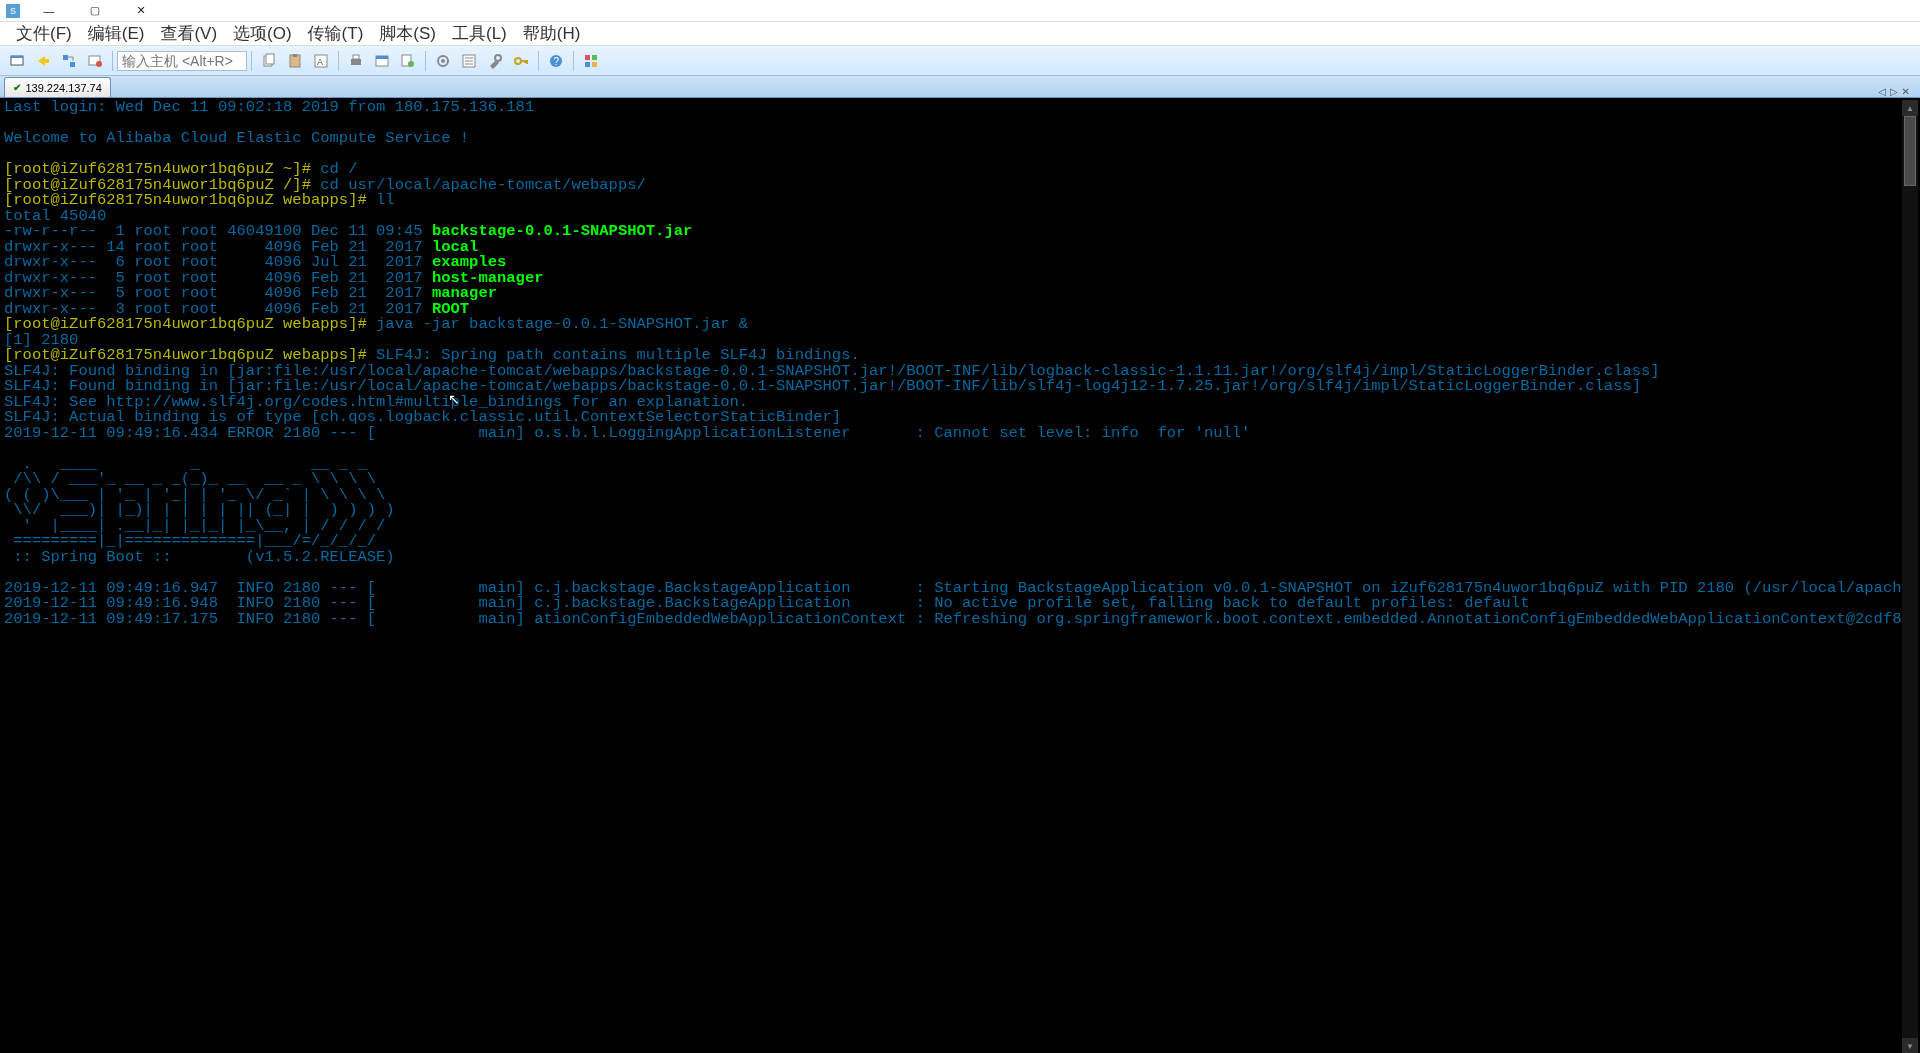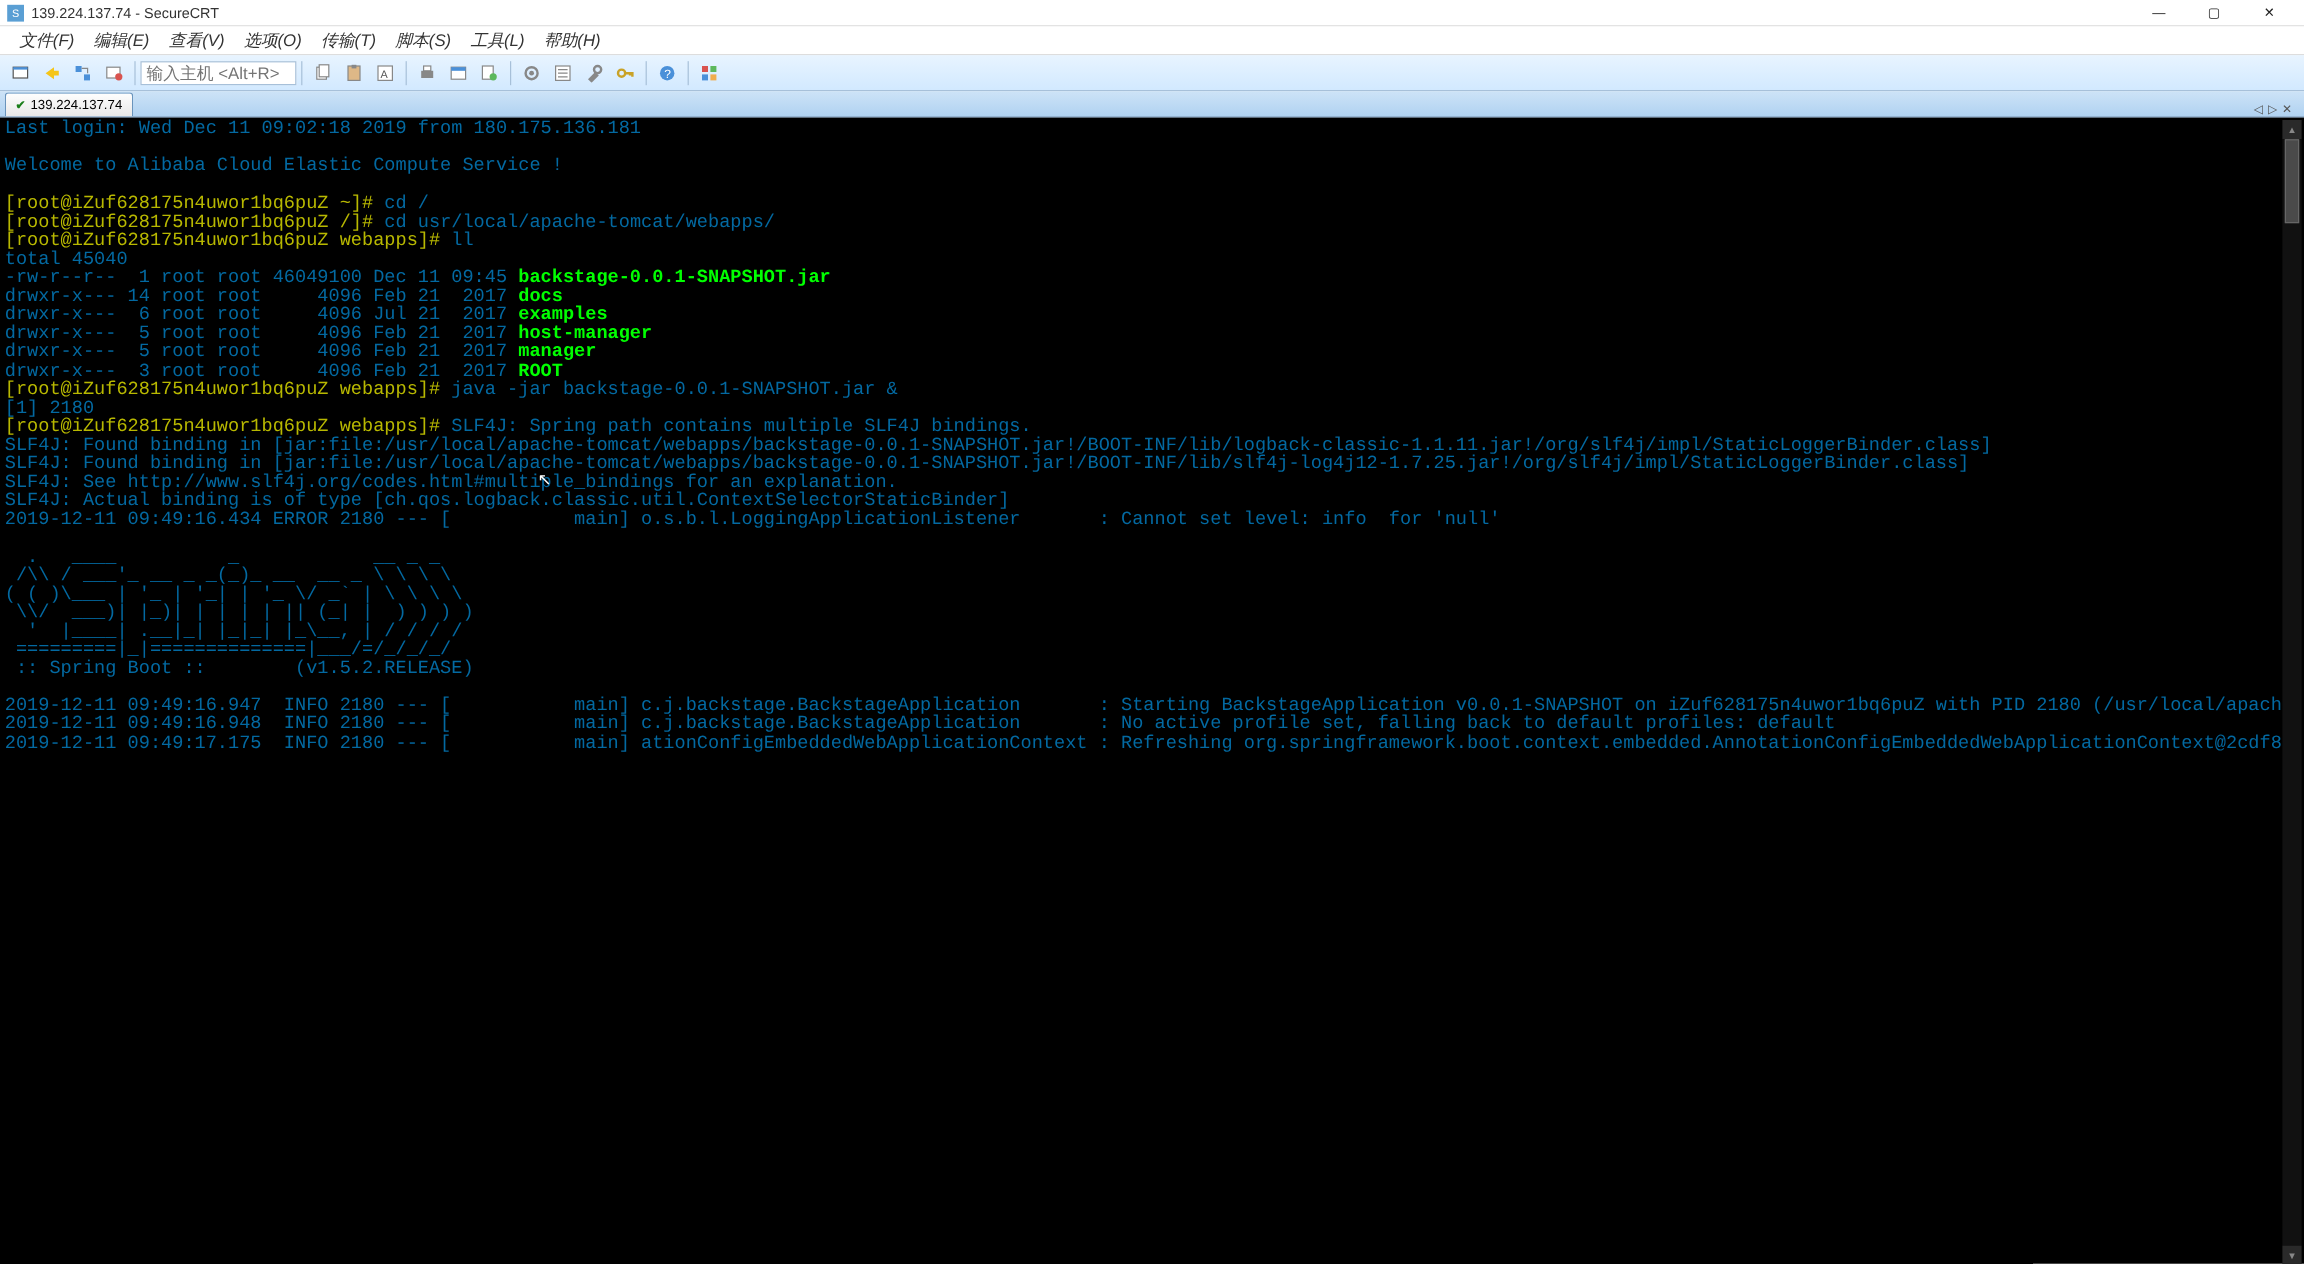--- a/index.html
+++ b/index.html
@@ -4,21 +4,21 @@
   <style>
     * { margin: 0; padding: 0; box-sizing: border-box; }
     body { font-family: "Microsoft YaHei", Tahoma, sans-serif; font-size: 12px; background: #f0f0f0; overflow: hidden; height: 1053px; width: 1920px; }
     
     .titlebar { height: 22px; background: #fff; display: flex; align-items: center; padding: 0 6px; border-bottom: 1px solid #ddd; }
     .titlebar .appicon { width: 14px; height: 14px; background: #5a9fd4; margin-right: 6px; display: flex; align-items: center; justify-content: center; font-size: 9px; color: #fff; }
     .titlebar .title { flex: 1; font-size: 12px; color: #333; }
     .titlebar .winbtn { width: 46px; height: 100%; display: flex; align-items: center; justify-content: center; font-size: 11px; color: #222; }
     
     .menubar { height: 24px; background: #fff; display: flex; align-items: center; padding: 0 8px; border-bottom: 1px solid #ddd; }
-    .menubar .menuitem { padding: 2px 8px; font-size: 14px; color: #333; font-style: italic; }
+    .menubar .menuitem { padding: 2px 8px; font-size: 17px; color: #333; }
     
     .toolbar { height: 30px; background: linear-gradient(#e8f4ff, #d2e9ff); display: flex; align-items: center; padding: 0 4px; border-bottom: 1px solid #a7c0d9; }
     .toolbar .tbtn { width: 24px; height: 24px; margin: 0 1px; display: flex; align-items: center; justify-content: center; border: 1px solid transparent; border-radius: 2px; }
     .toolbar .sep { width: 1px; height: 20px; background: #a7c0d9; margin: 0 4px; }
     .toolbar .hostinput { width: 130px; height: 20px; border: 1px solid #a7c0d9; background: #fff; font-size: 14px; padding: 0 4px; color: #888; }
     .icon16 { width: 16px; height: 16px; }
     
     .tabbar { height: 22px; background: linear-gradient(#cde3f7, #b0d2f1); display: flex; align-items: flex-end; padding: 0 4px; border-bottom: 1px solid #6a94bc; position: relative; }
     .tab { height: 20px; background: linear-gradient(#fefefe, #e8e8e8); border: 1px solid #6a94bc; border-bottom: none; border-radius: 3px 3px 0 0; padding: 0 8px; display: flex; align-items: center; font-size: 11px; margin-right: 2px; }
     .tab .tabck { color: #1a7e1a; font-weight: bold; margin-right: 4px; font-size: 10px; }
@@ -35,21 +35,20 @@
     .y { color: #b8b800; } 
     .g { color: #0369a1; }
     .bg { color: #00ff00; font-weight: bold; }
     .cursor-arrow { position: absolute; color: #fff; font-size: 14px; }
   </style>
 </head>
 <body>
 
 <div class="titlebar">
   <div class="appicon">S</div>
-  <div class="title">139.224.137.74 - SecureCRT</div>
   <div class="winbtn">—</div>
   <div class="winbtn">▢</div>
   <div class="winbtn">✕</div>
 </div>
 
 <div class="menubar">
   <div class="menuitem">文件(F)</div>
   <div class="menuitem">编辑(E)</div>
   <div class="menuitem">查看(V)</div>
   <div class="menuitem">选项(O)</div>
@@ -182,21 +181,21 @@
 <div class="terminal-wrap">
 <pre class="terminal"><span class="g">Last login: Wed Dec 11 09:02:18 2019 from 180.175.136.181</span>
 <span></span>
 <span class="g">Welcome to Alibaba Cloud Elastic Compute Service !</span>
 <span></span>
 <span class="y">[root@iZuf628175n4uwor1bq6puZ ~]# </span><span class="g">cd /</span>
 <span class="y">[root@iZuf628175n4uwor1bq6puZ /]# </span><span class="g">cd usr/local/apache-tomcat/webapps/</span>
 <span class="y">[root@iZuf628175n4uwor1bq6puZ webapps]# </span><span class="g">ll</span>
 <span class="g">total 45040</span>
 <span class="g">-rw-r--r--  1 root root 46049100 Dec 11 09:45 </span><span class="bg">backstage-0.0.1-SNAPSHOT.jar</span>
-<span class="g">drwxr-x--- 14 root root     4096 Feb 21  2017 </span><span class="bg">docs</span>
+<span class="g">drwxr-x--- 14 root root     4096 Feb 21  2017 </span><span class="bg">local</span>
 <span class="g">drwxr-x---  6 root root     4096 Jul 21  2017 </span><span class="bg">examples</span>
 <span class="g">drwxr-x---  5 root root     4096 Feb 21  2017 </span><span class="bg">host-manager</span>
 <span class="g">drwxr-x---  5 root root     4096 Feb 21  2017 </span><span class="bg">manager</span>
 <span class="g">drwxr-x---  3 root root     4096 Feb 21  2017 </span><span class="bg">ROOT</span>
 <span class="y">[root@iZuf628175n4uwor1bq6puZ webapps]# </span><span class="g">java -jar backstage-0.0.1-SNAPSHOT.jar &amp;</span>
 <span class="g">[1] 2180</span>
 <span class="y">[root@iZuf628175n4uwor1bq6puZ webapps]# </span><span class="g">SLF4J: Spring path contains multiple SLF4J bindings.</span>
 <span class="g">SLF4J: Found binding in [jar:file:/usr/local/apache-tomcat/webapps/backstage-0.0.1-SNAPSHOT.jar!/BOOT-INF/lib/logback-classic-1.1.11.jar!/org/slf4j/impl/StaticLoggerBinder.class]</span>
 <span class="g">SLF4J: Found binding in [jar:file:/usr/local/apache-tomcat/webapps/backstage-0.0.1-SNAPSHOT.jar!/BOOT-INF/lib/slf4j-log4j12-1.7.25.jar!/org/slf4j/impl/StaticLoggerBinder.class]</span>
 <span class="g">SLF4J: See http://www.slf4j.org/codes.html#multiple_bindings for an explanation.</span>

